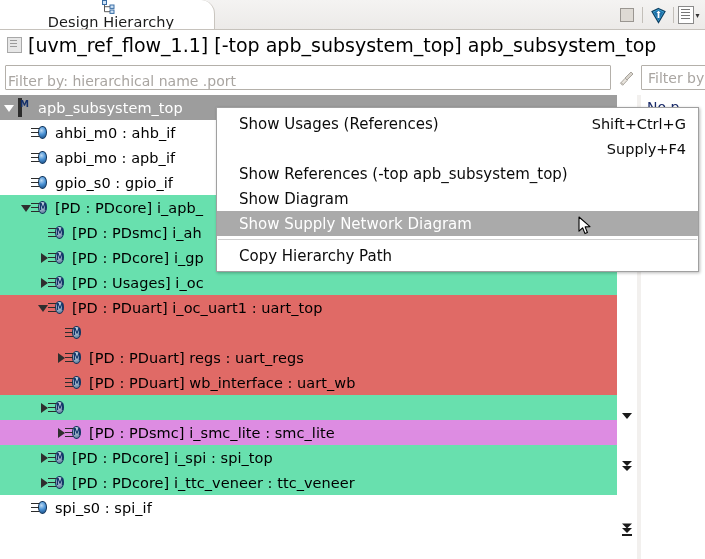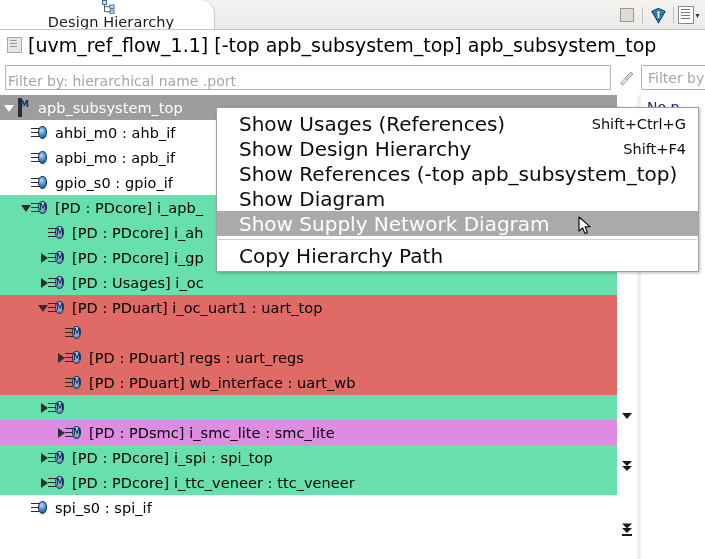--- a/index.html
+++ b/index.html
@@ -95,21 +95,21 @@
   .navstrip{position:absolute;left:617px;top:95px;width:20px;height:464px;background:#ffffff;
             border-right:1px solid #bdbdbd;}
   .navbtn{position:absolute;left:0;width:20px;height:16px;display:flex;align-items:center;justify-content:center;}
   .navbtn svg{display:block;}
 
   
   .menu{position:absolute;left:216px;top:107px;width:483px;
         background:#ffffff;border:1px solid #a0a0a0;box-shadow:1px 1px 3px rgba(0,0,0,.28);
         box-sizing:border-box;z-index:40;padding:3px 0 3px 0;}
   .mitem{height:25px;display:flex;align-items:center;padding:0 12px 0 22px;box-sizing:border-box;}
-  .mitem .mtxt{font-size:20px;color:#0b0b0b;}
+  .mitem .mtxt{font-size:15px;color:#0b0b0b;}
   .mitem .macc{margin-left:auto;font-size:14.5px;color:#0b0b0b;padding-left:24px;}
   .mitem.hl{background:#aaaaaa;}
   .mitem.hl .mtxt,.mitem.hl .macc{color:#ffffff;}
   .msep{height:1px;background:#cfcfcf;margin:3px 1px;}
 
   .cursor{position:absolute;left:578px;top:216px;width:14px;height:20px;z-index:60;pointer-events:none;}
 </style>
 </head>
 <body>
 
@@ -206,21 +206,21 @@
       <div class="row green">
         <span style="flex: 0 0 auto; width: 21px;"></span>
         <span class="arrow open"></span>
         <span class="mico"><span class="bug pd"><span class="body"></span><span class="leg l1"></span><span class="leg l2"></span><span class="leg l3"></span><span class="leg r1"></span><span class="leg r2"></span><span class="leg r3"></span></span></span>
         <span class="lbl">[PD : PDcore] i_apb_</span>
       </div>
       <div class="row green">
         <span style="flex: 0 0 auto; width: 38px;"></span>
         <span class="arrow "></span>
         <span class="mico"><span class="bug pd"><span class="body"></span><span class="leg l1"></span><span class="leg l2"></span><span class="leg l3"></span><span class="leg r1"></span><span class="leg r2"></span><span class="leg r3"></span></span></span>
-        <span class="lbl">[PD : PDcore] i_ah</span>
+        <span class="lbl">[PD : PDsmc] i_ah</span>
       </div>
       <div class="row green">
         <span style="flex: 0 0 auto; width: 38px;"></span>
         <span class="arrow closed"></span>
         <span class="mico"><span class="bug pd"><span class="body"></span><span class="leg l1"></span><span class="leg l2"></span><span class="leg l3"></span><span class="leg r1"></span><span class="leg r2"></span><span class="leg r3"></span></span></span>
         <span class="lbl">[PD : PDcore] i_gp</span>
       </div>
       <div class="row green">
         <span style="flex: 0 0 auto; width: 38px;"></span>
         <span class="arrow closed"></span>
@@ -309,22 +309,21 @@
       <span>No p</span>
     </div>
   </div>
 
   <div class="menu">
       <div class="mitem">
         <span class="mtxt">Show Usages (References)</span>
         <span class="macc">Shift+Ctrl+G</span>
       </div>
       <div class="mitem">
-        <span class="mtxt">Show Design Hierarchy</span>
-        <span class="macc">Shift+F4</span>
+        <span class="macc">Supply+F4</span>
       </div>
       <div class="mitem">
         <span class="mtxt">Show References (-top apb_subsystem_top)</span>
       </div>
       <div class="mitem">
         <span class="mtxt">Show Diagram</span>
       </div>
       <div class="mitem hl">
         <span class="mtxt">Show Supply Network Diagram</span>
       </div>

